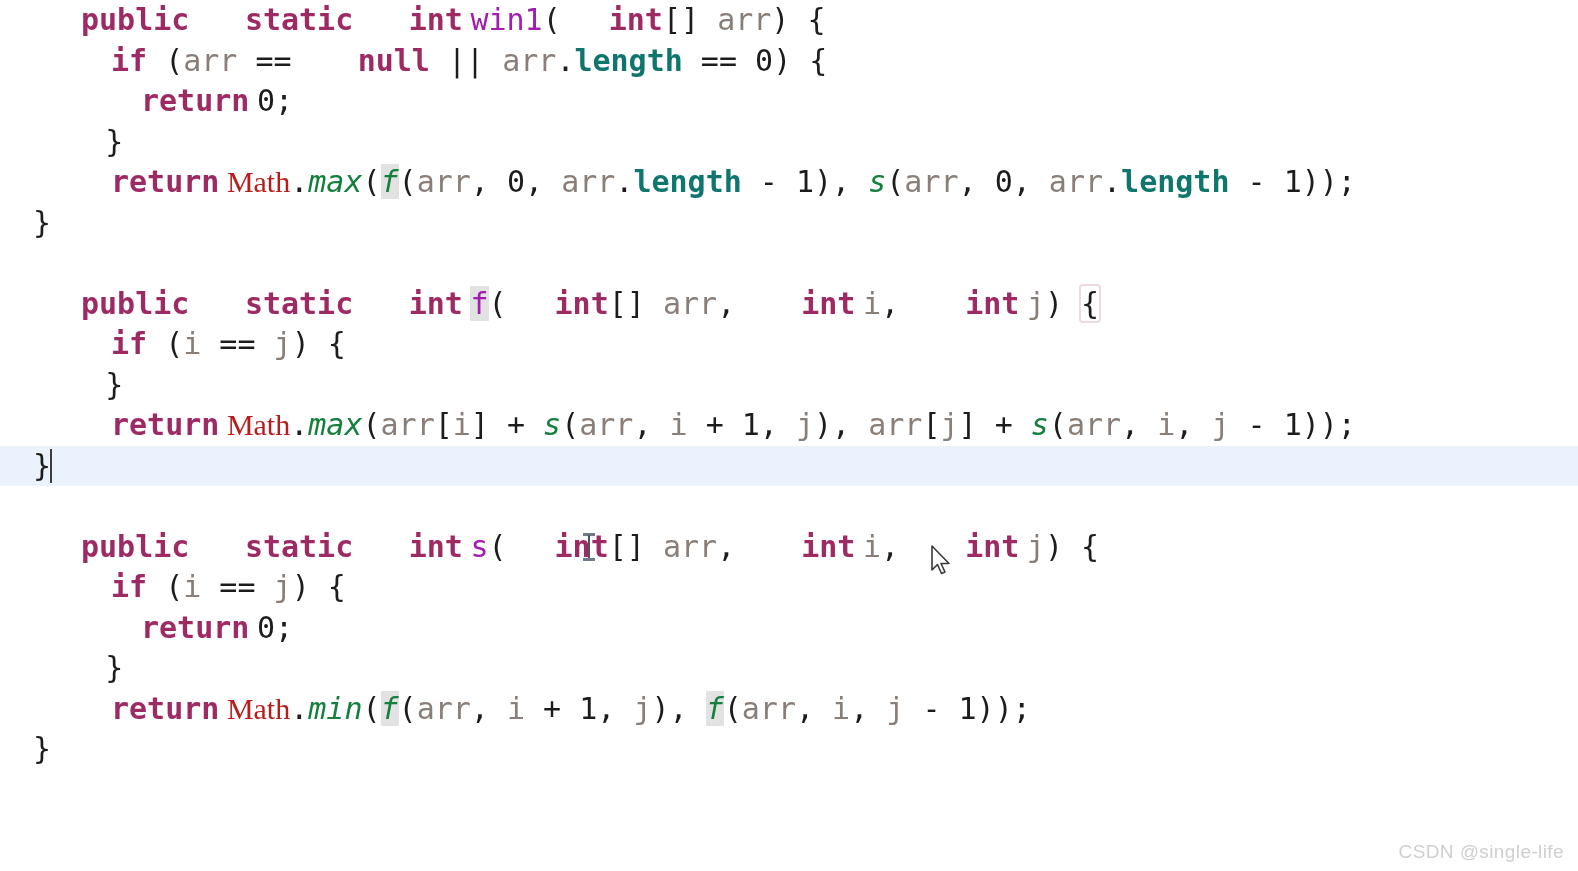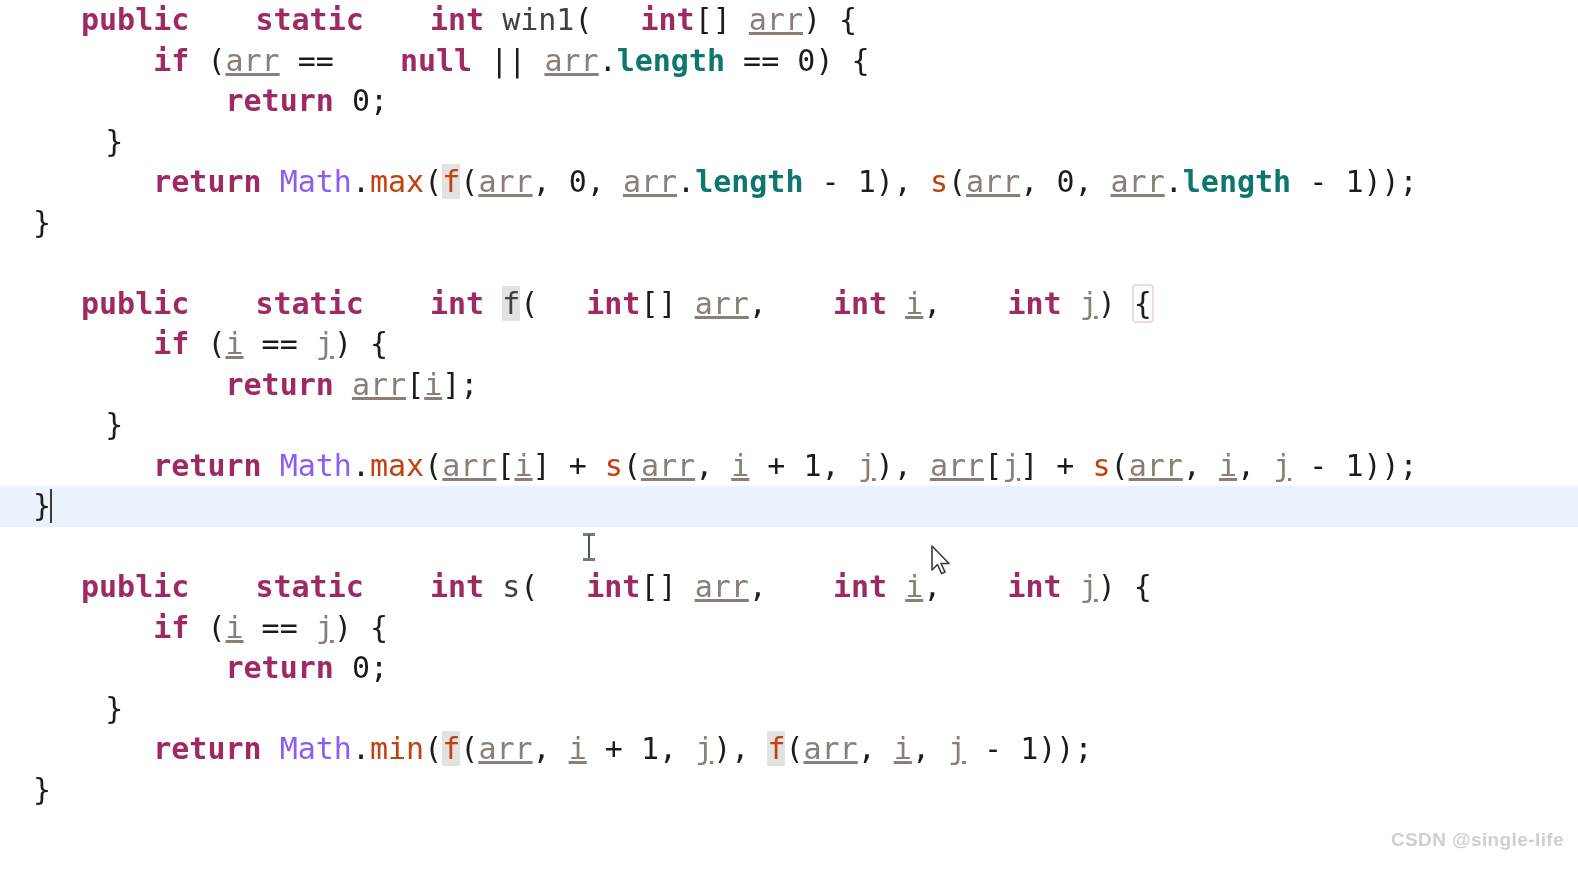--- a/index.html
+++ b/index.html
@@ -41,26 +41,26 @@
     box-sizing: border-box;
     color: #2b2b2b;
   }
 
   .line.current {
     background: #e9f2fd;
   }
 
   
   .kw   { color: #9e2a64; font-weight: bold; margin-left: 48px; }
-  .plain{ color: #8b5cf6; }
-  .param{ color: #8a7f78; text-decoration: underline; }
+  .plain{ color: #b91c1c; font-family: Liberation Serif, serif; }
+  .param{ color: #8a7f78; }
   .field{ color: #0f766e; font-weight: bold; }
   .num  { color: #1c1c1c; }
-  .meth { color: #c2410c; }
-  .decl { color: #404040; }
+  .meth { color: #15803d; font-style: italic; }
+  .decl { color: #a21caf; }
   .punct{ color: #1c1c1c; }
 
   .sym-hl {
     background: #e2e2e2;
     border-radius: 1px;
   }
 
   .brace-hl {
     background: #ffffff;
     outline: 2px solid #f0d8e2;
@@ -112,27 +112,26 @@
     top: 545px;
     width: 26px;
     height: 34px;
     pointer-events: none;
   }
 
   
   #watermark {
     position: absolute;
     right: 14px;
-    bottom: 20px;
+    bottom: 8px;
     font-family: "Liberation Sans", sans-serif;
     font-size: 19px;
     color: #cfcfcf;
     letter-spacing: 0.4px;
     white-space: pre;
-    font-weight: bold;
   }
 </style>
 </head>
 <body>
 
 <div id="editor">
   <div class="code-area">
 
     <div class="line"><span class="kw">public</span><span class="plain"> </span><span class="kw">static</span><span class="plain"> </span><span class="kw">int</span><span class="plain"> </span><span class="decl">win1</span><span class="punct">(</span><span class="kw">int</span><span class="punct">[] </span><span class="param">arr</span><span class="punct">)</span><span class="punct"> {</span></div>
 
@@ -145,21 +144,20 @@
     <div class="line"><span class="plain">    </span><span class="kw">return</span><span class="plain"> </span><span class="plain">Math</span><span class="punct">.</span><span class="meth">max</span><span class="punct">(</span><span class="meth sym-hl">f</span><span class="punct">(</span><span class="param">arr</span><span class="punct">, </span><span class="num">0</span><span class="punct">, </span><span class="param">arr</span><span class="punct">.</span><span class="field">length</span><span class="punct"> - </span><span class="num">1</span><span class="punct">), </span><span class="meth">s</span><span class="punct">(</span><span class="param">arr</span><span class="punct">, </span><span class="num">0</span><span class="punct">, </span><span class="param">arr</span><span class="punct">.</span><span class="field">length</span><span class="punct"> - </span><span class="num">1</span><span class="punct">));</span></div>
 
     <div class="line"><span class="punct">}</span></div>
 
     <div class="line"><span></span></div>
 
     <div class="line"><span class="kw">public</span><span class="plain"> </span><span class="kw">static</span><span class="plain"> </span><span class="kw">int</span><span class="plain"> </span><span class="decl sym-hl">f</span><span class="punct">(</span><span class="kw">int</span><span class="punct">[] </span><span class="param">arr</span><span class="punct">, </span><span class="kw">int</span><span class="plain"> </span><span class="param">i</span><span class="punct">, </span><span class="kw">int</span><span class="plain"> </span><span class="param">j</span><span class="punct">) </span><span class="punct brace-hl">{</span></div>
 
     <div class="line"><span class="plain">    </span><span class="kw">if</span><span class="punct"> (</span><span class="param">i</span><span class="punct"> == </span><span class="param">j</span><span class="punct">) {</span></div>
 
-    <div class="line"><span class="plain">        </span><span class="kw">return</span><span class="plain"> </span><span class="param">arr</span><span class="punct">[</span><span class="param">i</span><span class="punct">]</span><span class="punct">;</span></div>
 
     <div class="line"><span class="punct">    }</span></div>
 
     <div class="line"><span class="plain">    </span><span class="kw">return</span><span class="plain"> </span><span class="plain">Math</span><span class="punct">.</span><span class="meth">max</span><span class="punct">(</span><span class="param">arr</span><span class="punct">[</span><span class="param">i</span><span class="punct">]</span><span class="punct"> + </span><span class="meth">s</span><span class="punct">(</span><span class="param">arr</span><span class="punct">, </span><span class="param">i</span><span class="punct"> + </span><span class="num">1</span><span class="punct">, </span><span class="param">j</span><span class="punct">), </span><span class="param">arr</span><span class="punct">[</span><span class="param">j</span><span class="punct">]</span><span class="punct"> + </span><span class="meth">s</span><span class="punct">(</span><span class="param">arr</span><span class="punct">, </span><span class="param">i</span><span class="punct">, </span><span class="param">j</span><span class="punct"> - </span><span class="num">1</span><span class="punct">));</span></div>
 
     <div class="line current"><span class="punct">}</span><span class="caret"></span></div>
 
     <div class="line"><span></span></div>
 
     <div class="line"><span class="kw">public</span><span class="plain"> </span><span class="kw">static</span><span class="plain"> </span><span class="kw">int</span><span class="plain"> </span><span class="decl">s</span><span class="punct">(</span><span class="kw">int</span><span class="punct">[] </span><span class="param">arr</span><span class="punct">, </span><span class="kw">int</span><span class="plain"> </span><span class="param">i</span><span class="punct">, </span><span class="kw">int</span><span class="plain"> </span><span class="param">j</span><span class="punct">) </span><span class="punct">{</span></div>

